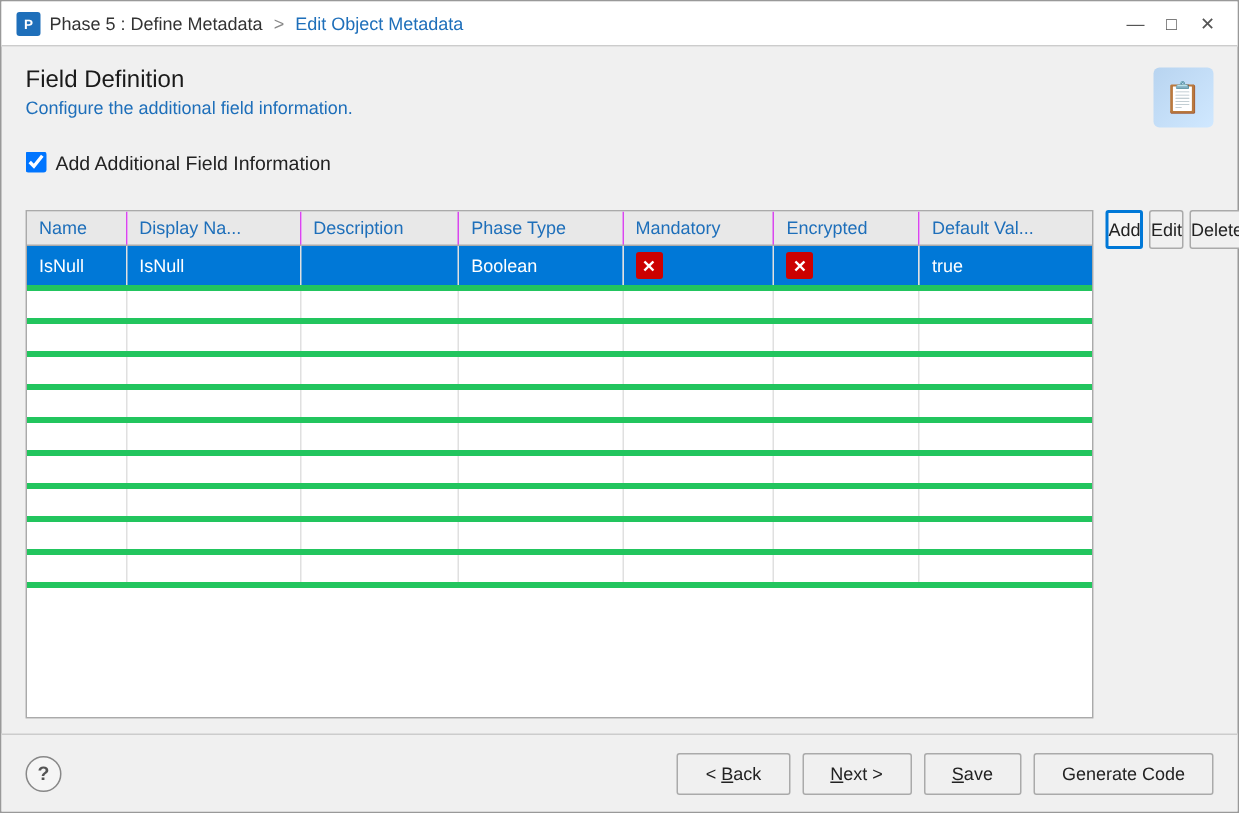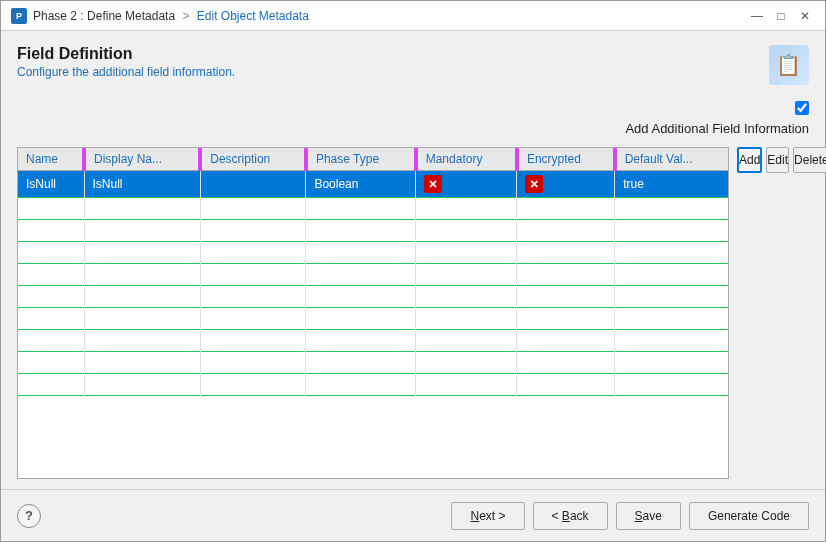--- a/index.html
+++ b/index.html
@@ -91,21 +91,21 @@
 
     .page-header {
       display: flex;
       align-items: flex-start;
       justify-content: space-between;
       margin-bottom: 12px;
     }
 
     .page-header-text h1 {
       font-size: 16px;
-      font-weight: 700;
+      font-weight: 400;
       color: #1a1a1a;
       margin-bottom: 2px;
     }
 
     .page-header-text p {
       font-size: 12px;
       color: #1e6fba;
     }
 
     .header-icon {
@@ -115,25 +115,24 @@
       border-radius: 4px;
       display: flex;
       align-items: center;
       justify-content: center;
       font-size: 20px;
       color: #1e5a9e;
     }
 
     .checkbox-row {
       display: flex;
-      align-items: flex-end;
+      align-items: flex-start;
       gap: 6px;
-      margin-bottom: 7px;
+      margin-bottom: 20px;
       padding: 4px 0;
-      flex-direction: column;
     }
 
     .checkbox-row input[type="checkbox"] {
       width: 14px;
       height: 14px;
       cursor: pointer;
     }
 
     .checkbox-label {
       font-size: 13px;
@@ -159,35 +158,35 @@
       font-size: 12px;
     }
 
     thead tr {
       background: #e8e8e8;
     }
 
     thead th {
       padding: 4px 8px;
       text-align: left;
-      border-right: 4px solid #d946ef;
+      border-right: 1px solid #d946ef;
       border-bottom: 1px solid #aaa;
       color: #1e6fba;
       font-weight: 400;
       white-space: nowrap;
       overflow: hidden;
       text-overflow: ellipsis;
     }
 
     thead th:last-child {
       border-right: none;
     }
 
     tbody tr {
-      border-bottom: 1px solid #22c55e;
+      border-bottom: 4px solid #22c55e;
       margin-top: 25px;
     }
 
     tbody tr.selected {
       background: #0078d7;
       color: white;
     }
 
     tbody tr.selected td {
       color: white;
@@ -293,21 +292,21 @@
   </style>
 </head>
 <body>
 
 <div class="window">
 
   <div class="title-bar">
     <div class="title-bar-left">
       <div class="title-icon">P</div>
       <div class="title-text">
-        <span>Phase 2 : Define Metadata</span>
+        <span>Phase 5 : Define Metadata</span>
         <span class="separator">&gt;</span>
         <span class="highlight">Edit Object Metadata</span>
       </div>
     </div>
     <div class="title-bar-controls">
       <button class="title-btn">—</button>
       <button class="title-btn">□</button>
       <button class="title-btn close">✕</button>
     </div>
   </div>
@@ -445,24 +444,24 @@
       </div>
     </div>
   </div>
 
   <div class="footer">
     <div class="footer-left">
       <button class="help-btn">?</button>
     </div>
     <div class="footer-buttons">
       <button class="footer-btn">
-        <span style="text-decoration:underline">N</span>ext &gt;
+        &lt; <span style="text-decoration:underline">B</span>ack
       </button>
       <button class="footer-btn">
-        &lt; <span style="text-decoration:underline">B</span>ack
+        <span style="text-decoration:underline">N</span>ext &gt;
       </button>
       <button class="footer-btn">
         <span style="text-decoration:underline">S</span>ave
       </button>
       <button class="footer-btn">
         <span>Generate Code</span>
       </button>
     </div>
   </div>
 </div>

